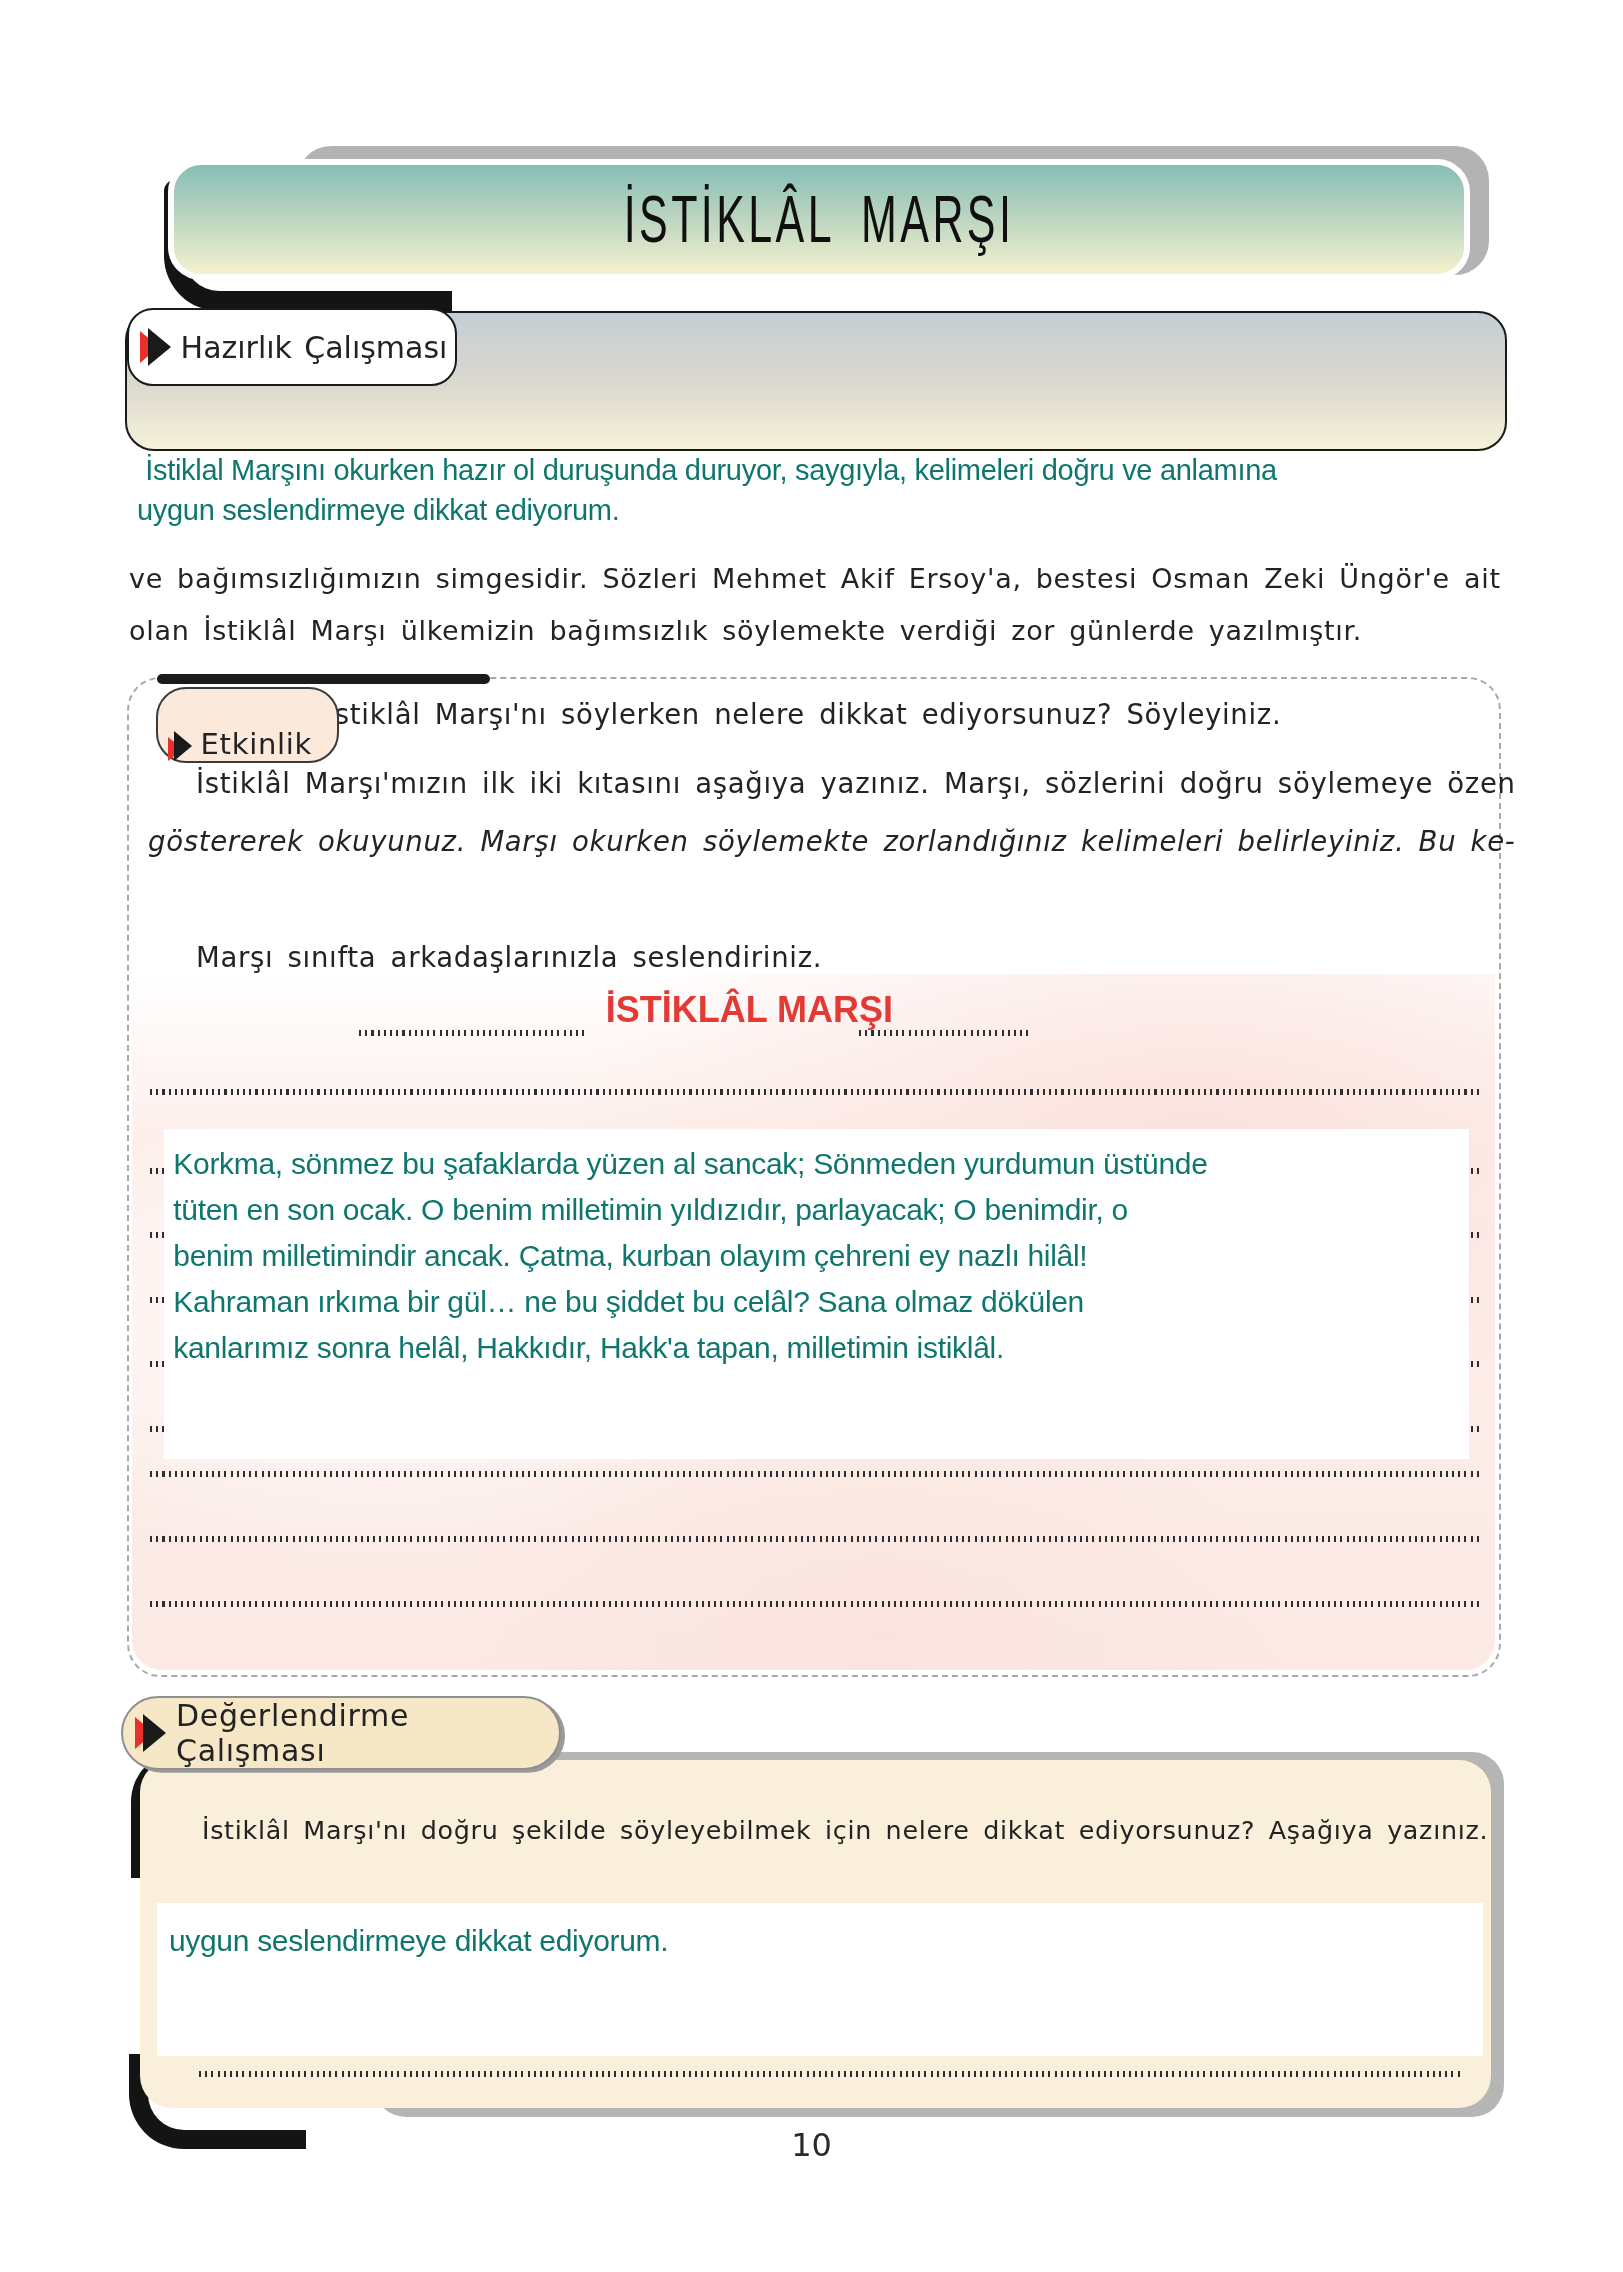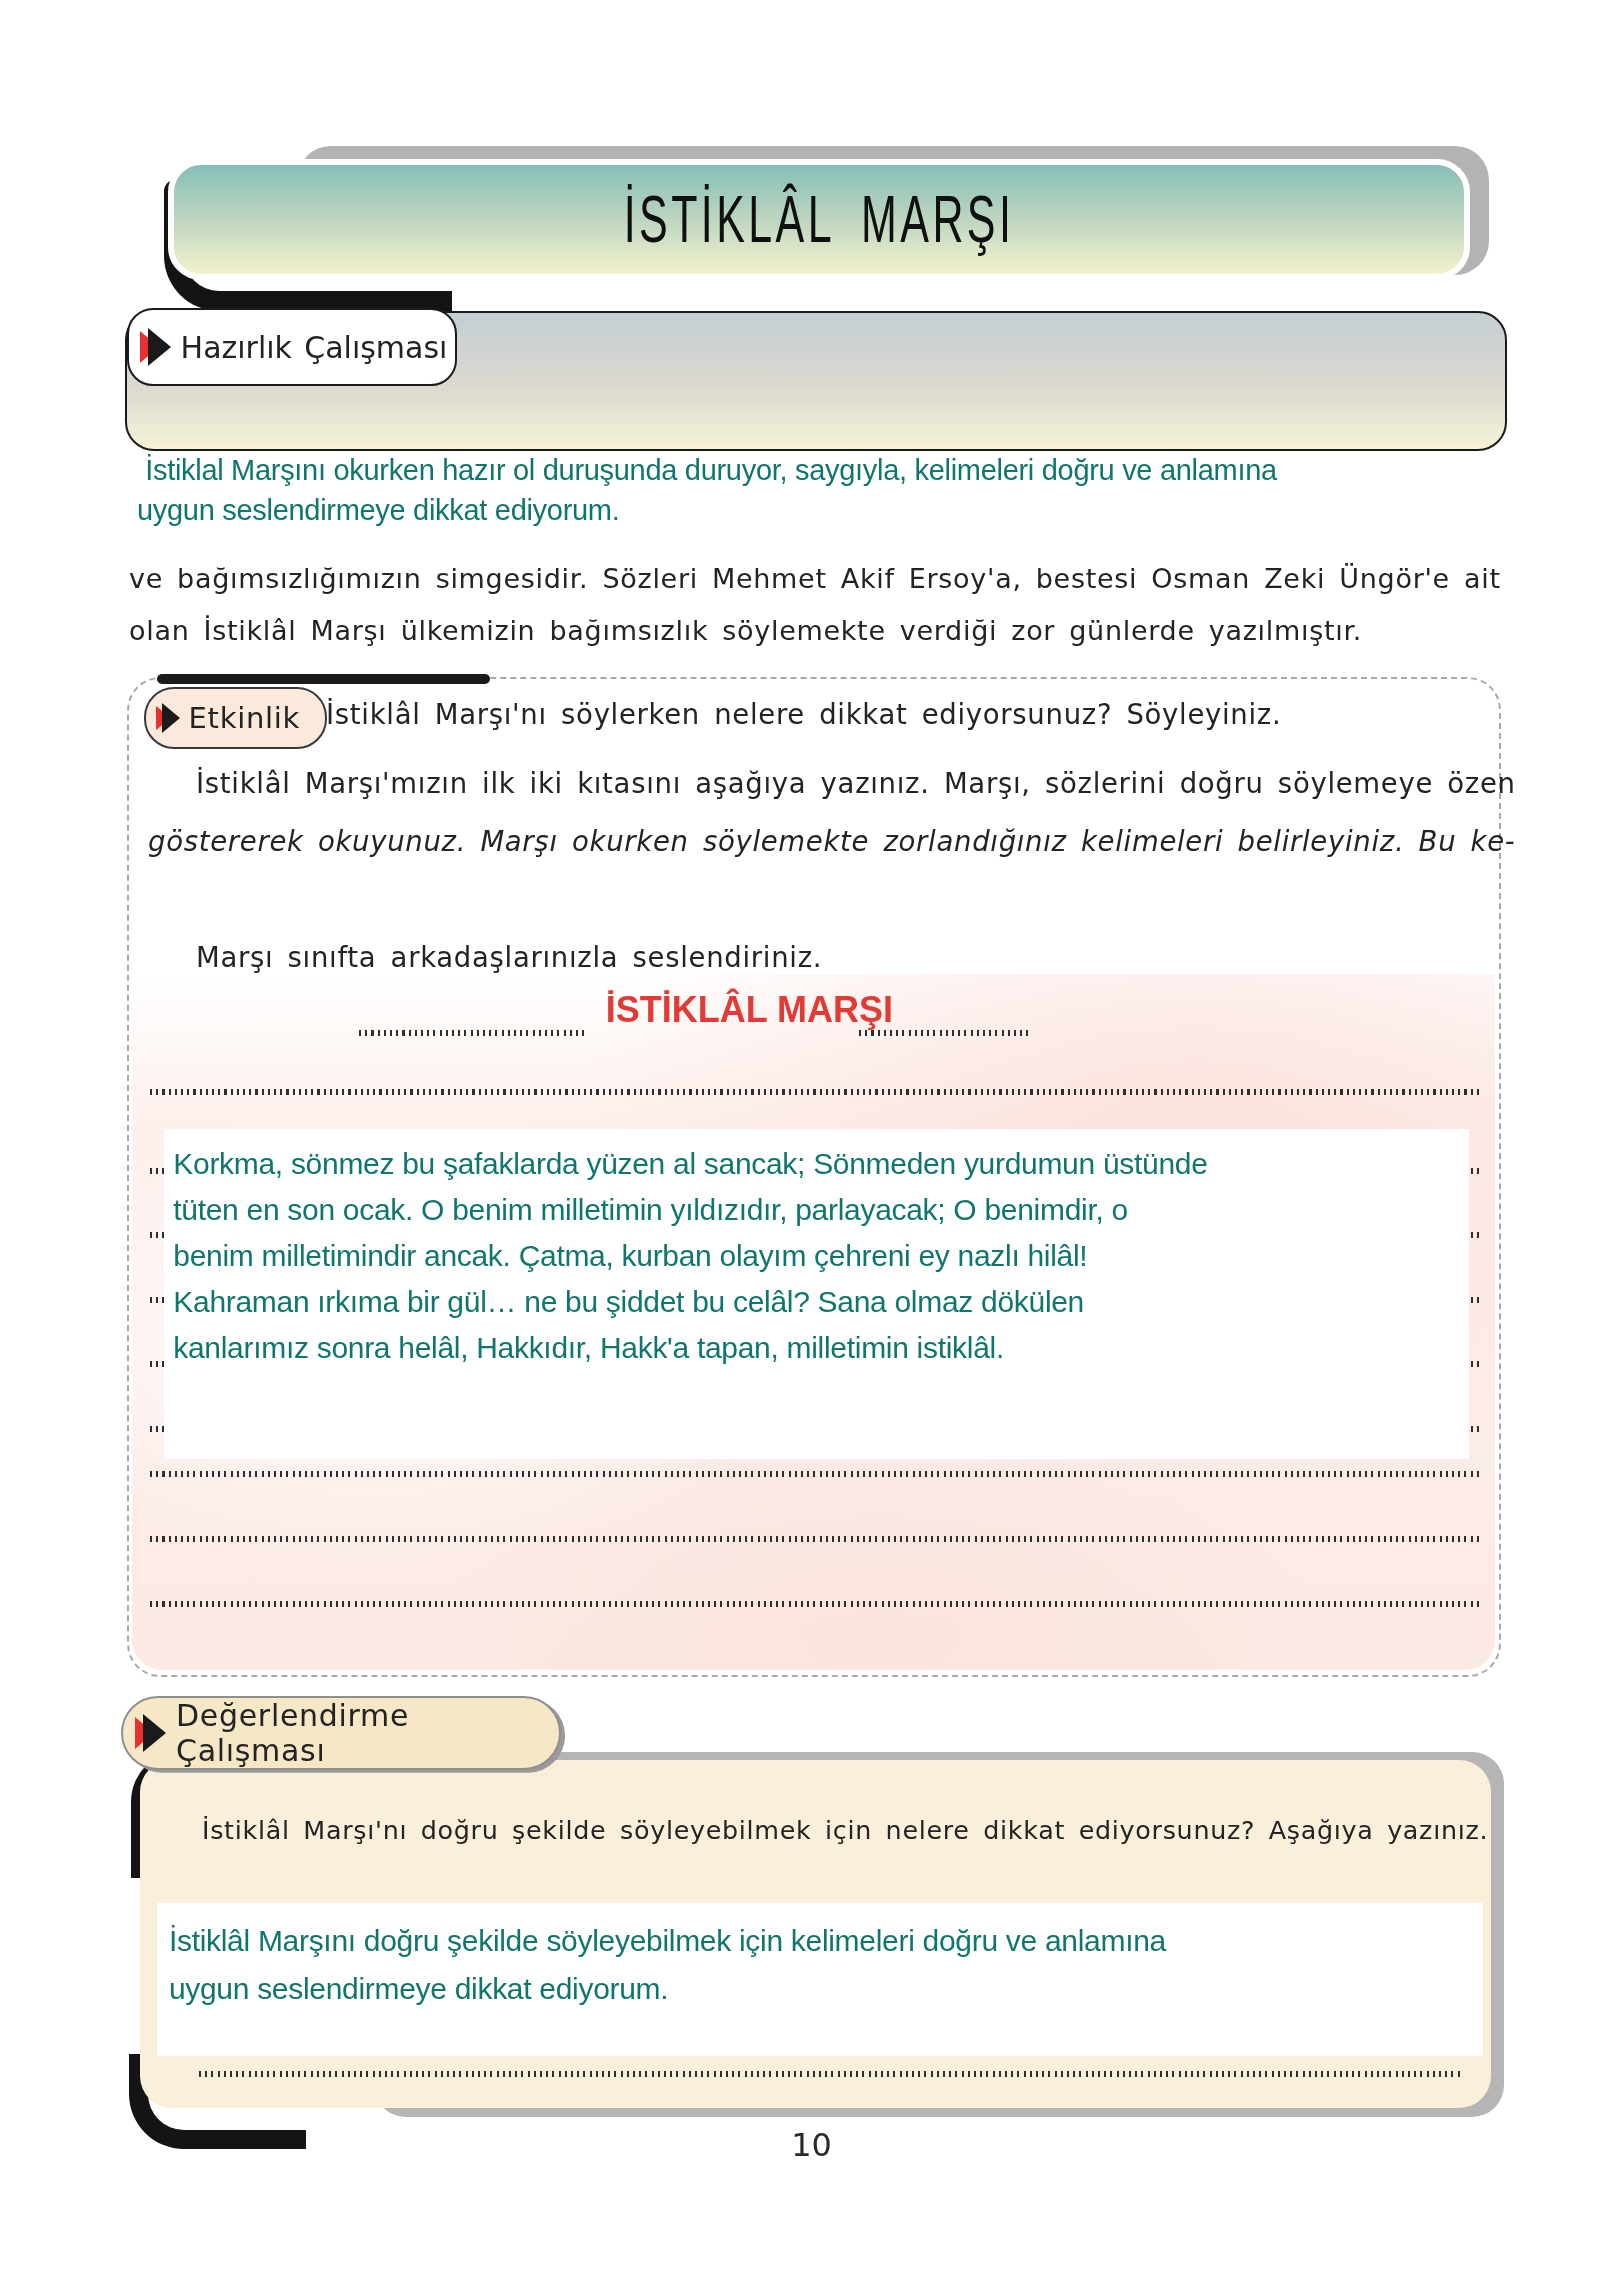--- a/index.html
+++ b/index.html
@@ -72,23 +72,23 @@
   
   .intro { left:129px; top:553px; width:1381px; font-size:27px; line-height:52px; }
 
   
   .etk-box {
     left:127px; top:677px; width:1374px; height:1000px;
     border:2.7px dashed #a8a8a8; border-radius:33px; box-sizing:border-box;
   }
   .etk-topline { left:27.5px; top:-5.5px; width:333px; height:10.3px; background:#1b1b1b; border-radius:5.5px; }
   .etk-badge {
-    left:15px; top:8.2px; width:183px; height:62px;
+    left:27px; top:8.2px; width:183px; height:76px;
     background:#fbe9dc; border:2.1px solid #3a3a3a; border-radius:30px;
-    display:flex; align-items:center; padding-left:9.6px; box-sizing:border-box;
+    display:flex; align-items:flex-end; padding-left:9.6px; box-sizing:border-box;
   }
   .etk-badge .label { font-size:29px; margin-left:8.2px; }
   .etk-line { position:absolute; left:19px; width:1336px; font-size:27.5px; }
 
   .pink-area {
     left:2.7px; top:295px; width:1363px; height:696px;
     border-bottom-left-radius:30px; border-bottom-right-radius:30px;
     background:
       radial-gradient(ellipse 687px 357px at 18% 52%, rgba(255,255,255,0.85), rgba(255,255,255,0) 65%),
       radial-gradient(ellipse 893px 515px at 78% 22%, rgba(250,221,216,0.75), rgba(250,221,216,0) 70%),
@@ -204,21 +204,20 @@
   </div>
 
   <div class="abs dg-shadow"></div>
   <div class="abs dg-corner-tl"></div>
   <div class="abs dg-corner-bl"></div>
 
   <div class="abs dg-box">
     <div class="abs hand dg-question">İstiklâl Marşı'nı doğru şekilde söyleyebilmek için nelere dikkat ediyorsunuz? Aşağıya yazınız.</div>
     <div class="abs dg-white">
       <div class="redbold dg-answer">
-        <div class="nowrap">İstiklâl Marşını doğru şekilde söyleyebilmek için kelimeleri doğru ve anlamına</div>
         <div class="nowrap">uygun seslendirmeye dikkat ediyorum.</div>
       </div>
     </div>
     <div class="abs dotline" style="left:59px; top:311px; width:1264px;"></div>
   </div>
 
   <div class="abs dg-badge">
     <span class="tri tri-red"></span>
     <span class="tri tri-black"></span>
     <span class="hand label">Değerlendirme Çalışması</span>

